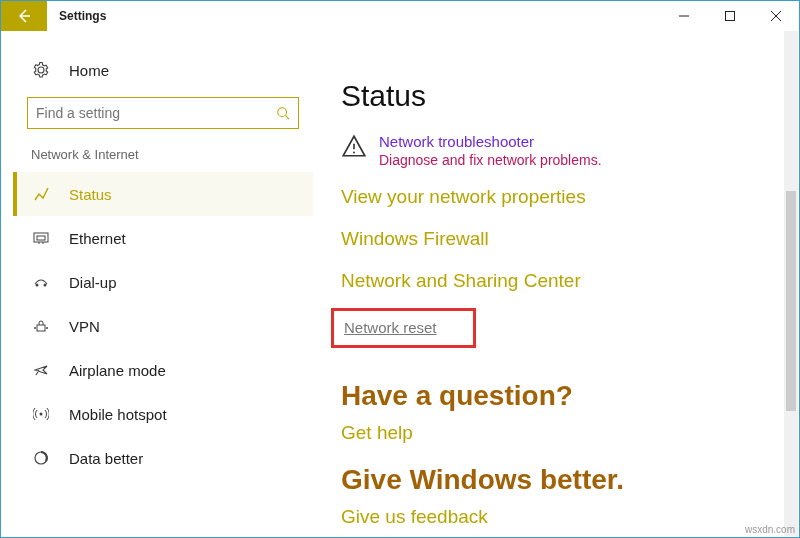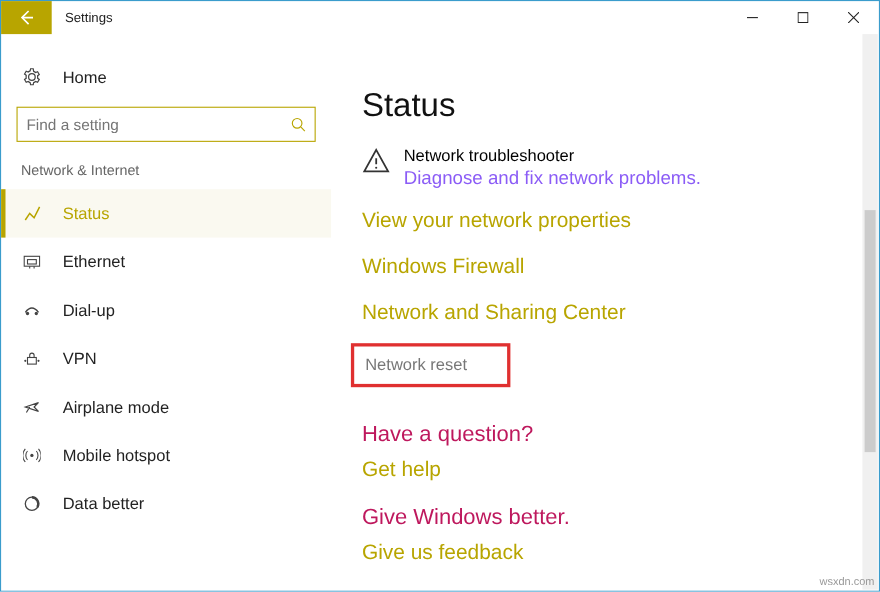--- a/index.html
+++ b/index.html
@@ -1,49 +1,49 @@
 <!DOCTYPE html>
 <html><head>
 <meta charset="utf-8">
 <style>
   * { box-sizing: border-box; margin: 0; padding: 0; font-family: "Segoe UI", Arial, sans-serif; }
   html, body { width: 800px; height: 538px; background: #fff; overflow: hidden; }
   .window { width: 800px; height: 538px; border: 1px solid #3a9ccc; position: relative; background: #fff; }
-  .titlebar { height: 30px; display: flex; align-items: center; }
+  .titlebar { height: 30px; display: flex; align-items: center; font-weight: bold; }
   .back-btn { width: 46px; height: 30px; background: #b8a500; display: flex; align-items: center; justify-content: center; color: #fff; }
   .title { margin-left: 12px; font-size: 12px; color: #222; }
   .win-controls { margin-left: auto; display: flex; }
   .win-btn { width: 46px; height: 30px; display: flex; align-items: center; justify-content: center; color: #222; font-size: 12px; }
-  .body { display: flex; height: calc(100% - 30px); }
+  .body { display: flex; height: calc(100% - 30px); padding-left: 12px; }
   .sidebar { width: 300px; padding: 24px 0 0 0; position: relative; }
   .home-row { display: flex; align-items: center; padding: 6px 0 6px 18px; margin-bottom: 12px; }
   .home-row .icon { width: 20px; display: flex; justify-content: center; color: #444; }
   .home-row .label { margin-left: 18px; font-size: 15px; color: #222; }
   .search-box { margin: 4px 14px 18px 14px; height: 32px; border: 1px solid #b8a500; display: flex; align-items: center; padding: 0 8px; }
   .search-input { flex: 1; border: none; outline: none; font-size: 14px; color: #888; background: transparent; }
   .search-icon { color: #b8a500; font-size: 14px; }
   .section-header { padding: 0 0 10px 18px; font-size: 13px; color: #666; }
   .nav-item { display: flex; align-items: center; height: 44px; padding-left: 18px; cursor: default; position: relative; }
   .nav-item .icon { width: 20px; display: flex; justify-content: center; color: #444; font-size: 14px; }
   .nav-item .label { margin-left: 18px; font-size: 15px; color: #222; }
   .nav-item.selected { background: #faf9f0; }
   .nav-item.selected::before { content: ""; position: absolute; left: 0; top: 0; bottom: 0; width: 4px; background: #b8a500; }
   .nav-item.selected .label { color: #b8a500; }
   .nav-item.selected .icon { color: #b8a500; }
   .content { flex: 1; padding: 48px 28px 0 28px; position: relative; }
   .content h1 { font-size: 30px; font-weight: 400; color: #111; margin-bottom: 20px; }
   .trouble-row { display: flex; align-items: flex-start; margin-bottom: 18px; }
   .warn-icon { width: 28px; color: #333; margin-right: 10px; }
-  .trouble-text .tt-title { font-size: 15px; color: #000000; }
-  .trouble-text .tt-sub { font-size: 17px; color: #8b5cf6; margin-top: 2px; }
+  .trouble-text .tt-title { font-size: 15px; color: #6d28d9; }
+  .trouble-text .tt-sub { font-size: 14px; color: #be185d; margin-top: 2px; }
   .link { display: block; font-size: 19px; color: #b8a500; margin-bottom: 20px; cursor: default; }
-  .link-gray { display: inline-block; font-size: 15px; color: #777; margin-bottom: 20px; }
+  .link-gray { display: inline-block; font-size: 15px; color: #777; margin-bottom: 20px; text-decoration: underline; }
   .highlight-box { display: inline-block; border: 3px solid #e03030; padding: 8px 36px 8px 10px; margin: -4px 0 18px -10px; }
   .highlight-box .link-gray { margin: 0; }
-  h2 { font-size: 20px; font-weight: 400; color: #be185d; margin: 14px 0 10px 0; }
+  h2 { font-size: 28px; font-weight: 700; color: #a16207; margin: 14px 0 10px 0; }
   .scrollbar-track { position: absolute; right: 1px; top: 30px; bottom: 1px; width: 14px; background: #f0f0f0; }
   .scrollbar-thumb { position: absolute; right: 2px; width: 10px; background: #ccc; }
   .watermark { position: absolute; right: 4px; bottom: 2px; font-size: 10px; color: #999; text-align: center; }
   svg { display: block; }
 </style>
 </head>
 <body>
 
 <div class="window">
 

